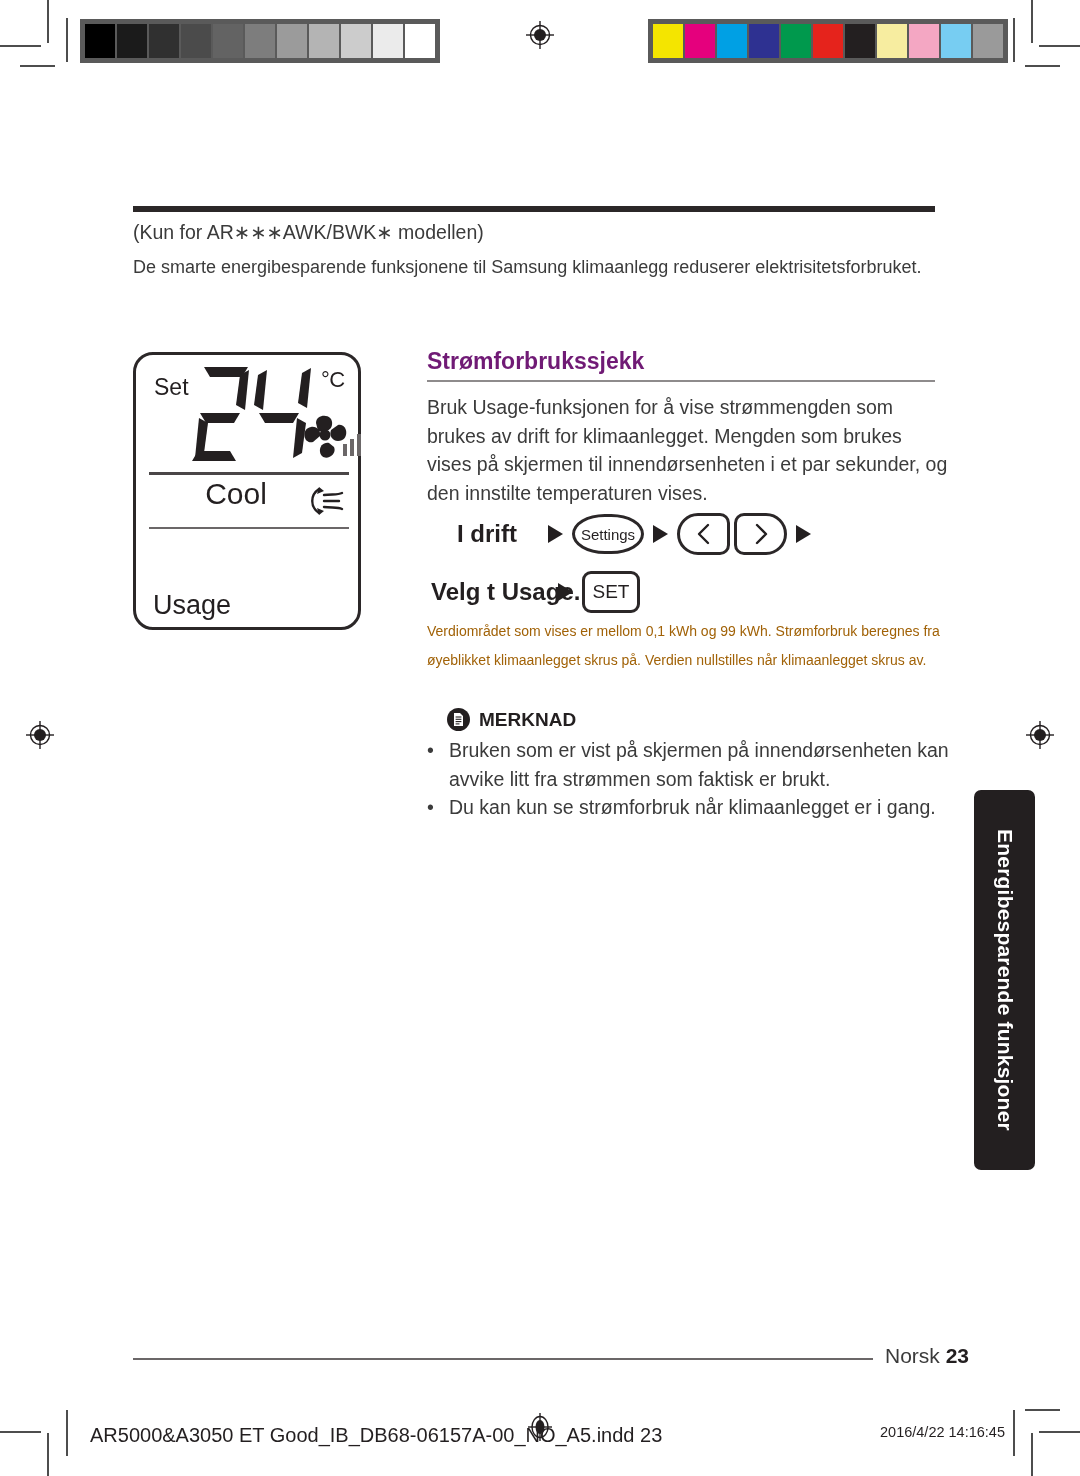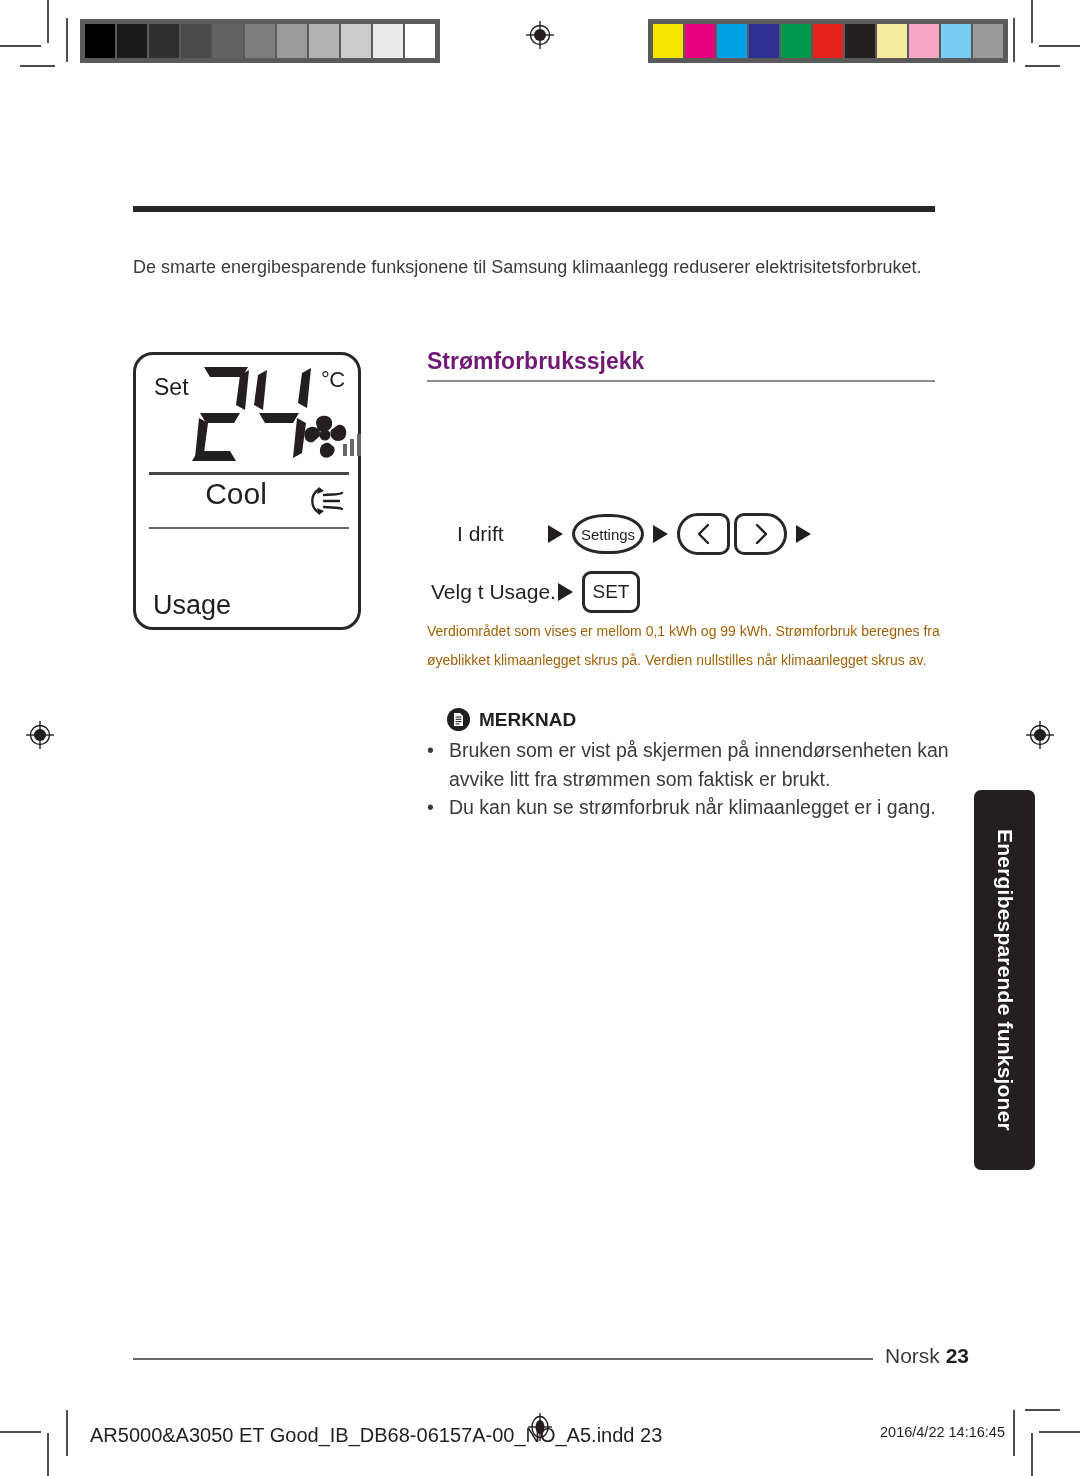--- a/index.html
+++ b/index.html
@@ -140,21 +140,21 @@
     font-size: 19.5px;
     line-height: 28.5px;
     color: #3b3b3b;
   }
 
   
   .steps { position: absolute; left: 427px; top: 512px; width: 520px; }
   .step-row { display: flex; align-items: center; height: 44px; }
   .step-row.r2 { margin-top: 14px; }
   .step-label {
-    font-size: 21px; color: #231f20; white-space: nowrap;
+    font-size: 24px; color: #231f20; white-space: nowrap; font-weight: bold;
   }
   .step-label.l1 { width: 112px; padding-left: 30px; box-sizing: border-box; }
   .step-label.l2 { width: 122px; padding-left: 4px; box-sizing: border-box; }
   .tri {
     width: 0; height: 0;
     border-left: 15px solid #231f20;
     border-top: 9px solid transparent;
     border-bottom: 9px solid transparent;
     margin: 0 9px;
   }
@@ -338,20 +338,21 @@
   <div class="reg" style="left:1025px;top:720px;">
     <svg width="30" height="30" viewBox="0 0 30 30">
       <circle cx="15" cy="15" r="9.5" fill="none" stroke="#231f20" stroke-width="1.4"></circle>
       <circle cx="15" cy="15" r="6" fill="#231f20"></circle>
       <line x1="15" y1="1" x2="15" y2="29" stroke="#231f20" stroke-width="1.4"></line>
       <line x1="1" y1="15" x2="29" y2="15" stroke="#231f20" stroke-width="1.4"></line>
     </svg>
   </div>
 
   <div class="title-rule"></div>
+  <div class="submodel">(Kun for AR∗∗∗AWK/BWK∗ modellen)</div>
   <div class="intro">De smarte energibesparende funksjonene til Samsung klimaanlegg reduserer elektrisitetsforbruket.</div>
 
   <div class="lcd">
     <div class="lcd-set">Set</div>
 
     <div class="lcd-digits">
       <svg width="132" height="104" viewBox="0 0 132 104">
 
         <g fill="#231f20">
           <polygon points="13,4 57,4 51,14 19,14"></polygon>
@@ -404,20 +405,21 @@
         <polygon points="13,34 18,30 11,27" fill="#231f20"></polygon>
       </svg>
     </div>
 
     <div class="lcd-rule2"></div>
     <div class="lcd-usage">Usage</div>
   </div>
 
   <div class="sec-title">Strømforbrukssjekk</div>
   <div class="sec-rule"></div>
+  <div class="body1">Bruk Usage-funksjonen for å vise strømmengden som brukes av drift for klimaanlegget. Mengden som brukes vises på skjermen til innendørsenheten i et par sekunder, og den innstilte temperaturen vises.</div>
 
   <div class="steps">
 
     <div class="step-row">
       <div class="step-label l1">I drift</div>
       <div class="tri"></div>
       <div class="btn-oval">Settings</div>
       <div class="tri"></div>
       <div class="btn-arrow left">
         <svg class="chev" viewBox="0 0 20 24">

